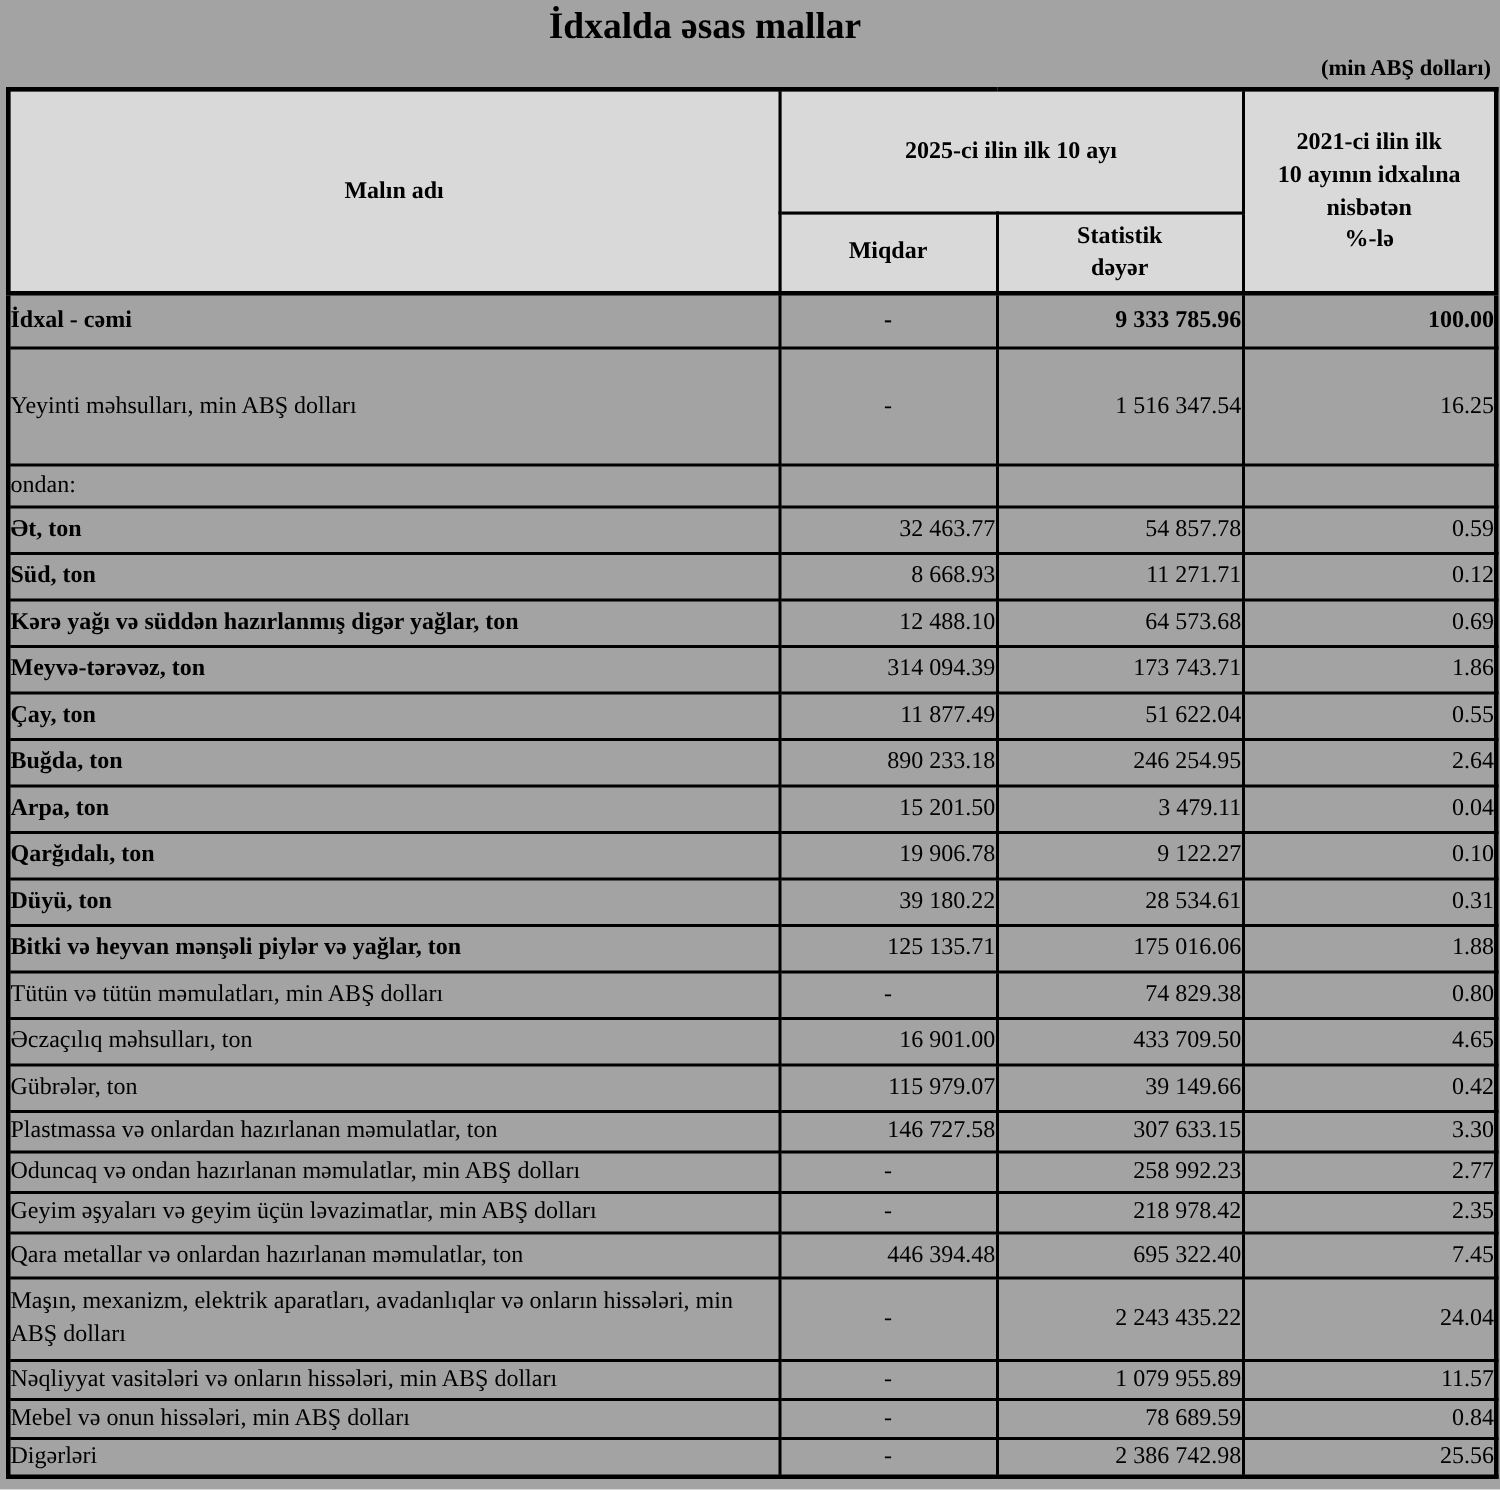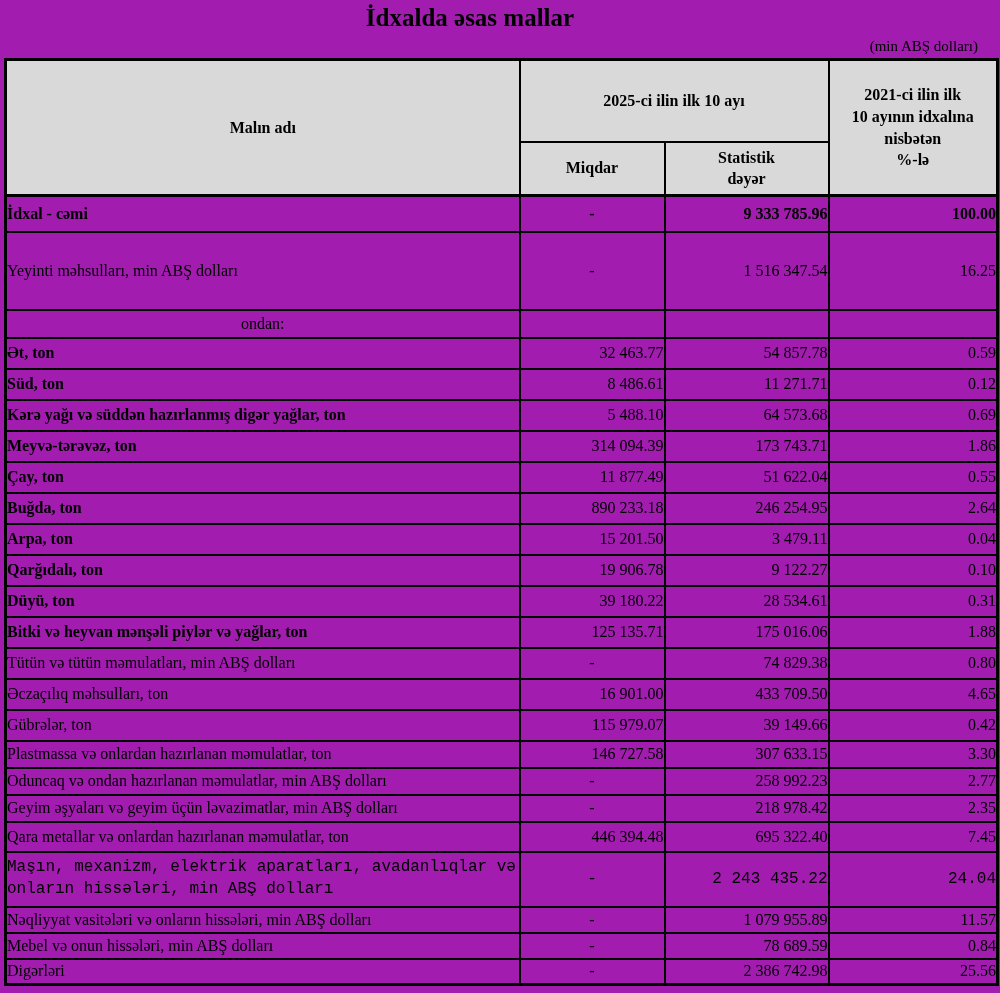--- a/index.html
+++ b/index.html
@@ -7,34 +7,35 @@
     padding: 0;
     background: #ffffff;
     font-family: "Liberation Serif", "DejaVu Serif", serif;
     color: #000000;
   }
   .page {
     width: 1000px;
     height: 993px;
     box-sizing: border-box;
     padding: 2px 4px 0 4px;
-    background: #a21caf;
+    background: #a3a3a3;
     overflow: hidden;
   }
   .title {
     text-align: center;
     font-size: 25px;
     font-weight: bold;
     margin: 2px 60px 0 0;
     letter-spacing: 0px;
   }
   .unit-note {
     text-align: right;
     font-size: 15px;
-    margin: 6px 18px 3px 0;
+    margin: 6px 2px 3px 0;
+    font-weight: bold;
   }
   table.main {
     border-collapse: collapse;
     width: 992px;
     table-layout: fixed;
   }
   table.main th, table.main td {
     border: 2px solid #000000;
     font-size: 16px;
     padding: 0;
@@ -56,42 +57,42 @@
   .pre { white-space: pre-line; }
 
   tbody tr { height: 31px; }
   tbody tr:nth-child(1)  { height: 36px; }
   tbody tr:nth-child(2)  { height: 78px; margin-top: 31px; }
   tbody tr:nth-child(3)  { height: 28px; }
   tbody tr:nth-child(17) { height: 27px; margin-top: 44px; }
   tbody tr:nth-child(18) { height: 27px; }
   tbody tr:nth-child(19) { height: 27px; }
   tbody tr:nth-child(20) { height: 30px; }
-  tbody tr:nth-child(21) { height: 55px; font-family: Liberation Mono, monospace; }
+  tbody tr:nth-child(21) { height: 55px; }
   tbody tr:nth-child(22) { height: 26px; }
   tbody tr:nth-child(23) { height: 26px; }
   tbody tr:nth-child(24) { height: 26px; }
 
   td.c-name {
     text-align: left;
     vertical-align: middle;
     padding-left: 6px;
     padding-right: 4px;
     line-height: 1.35;
   }
   td.c-qty, td.c-val, td.c-pct {
     text-align: right;
     vertical-align: middle;
     padding-right: 14px;
     white-space: nowrap;
   }
   td.center { text-align: center; padding-right: 0; }
   tr.bold td { font-weight: bold; }
   td.indent-1 { padding-left: 32px; font-weight: bold; }
-  td.indent-2 { padding-left: 110px; text-align: center; }
+  td.indent-2 { padding-left: 110px; }
 </style>
 </head>
 <body>
 
 <div class="page">
   <div class="title">İdxalda əsas mallar</div>
   <div class="unit-note">(min ABŞ dolları)</div>
 
   <table class="main">
     <colgroup>
@@ -135,27 +136,27 @@
     <td class="c-pct"></td>
   </tr>
         <tr>
     <td class="c-name indent-1">Ət, ton</td>
     <td class="c-qty">32 463.77</td>
     <td class="c-val">54 857.78</td>
     <td class="c-pct">0.59</td>
   </tr>
         <tr>
     <td class="c-name indent-1">Süd, ton</td>
-    <td class="c-qty">8 486.61</td>
+    <td class="c-qty">8 668.93</td>
     <td class="c-val">11 271.71</td>
     <td class="c-pct">0.12</td>
   </tr>
         <tr>
     <td class="c-name indent-1">Kərə yağı və süddən hazırlanmış digər yağlar, ton</td>
-    <td class="c-qty">5 488.10</td>
+    <td class="c-qty">12 488.10</td>
     <td class="c-val">64 573.68</td>
     <td class="c-pct">0.69</td>
   </tr>
         <tr>
     <td class="c-name indent-1">Meyvə-tərəvəz, ton</td>
     <td class="c-qty">314 094.39</td>
     <td class="c-val">173 743.71</td>
     <td class="c-pct">1.86</td>
   </tr>
         <tr>

